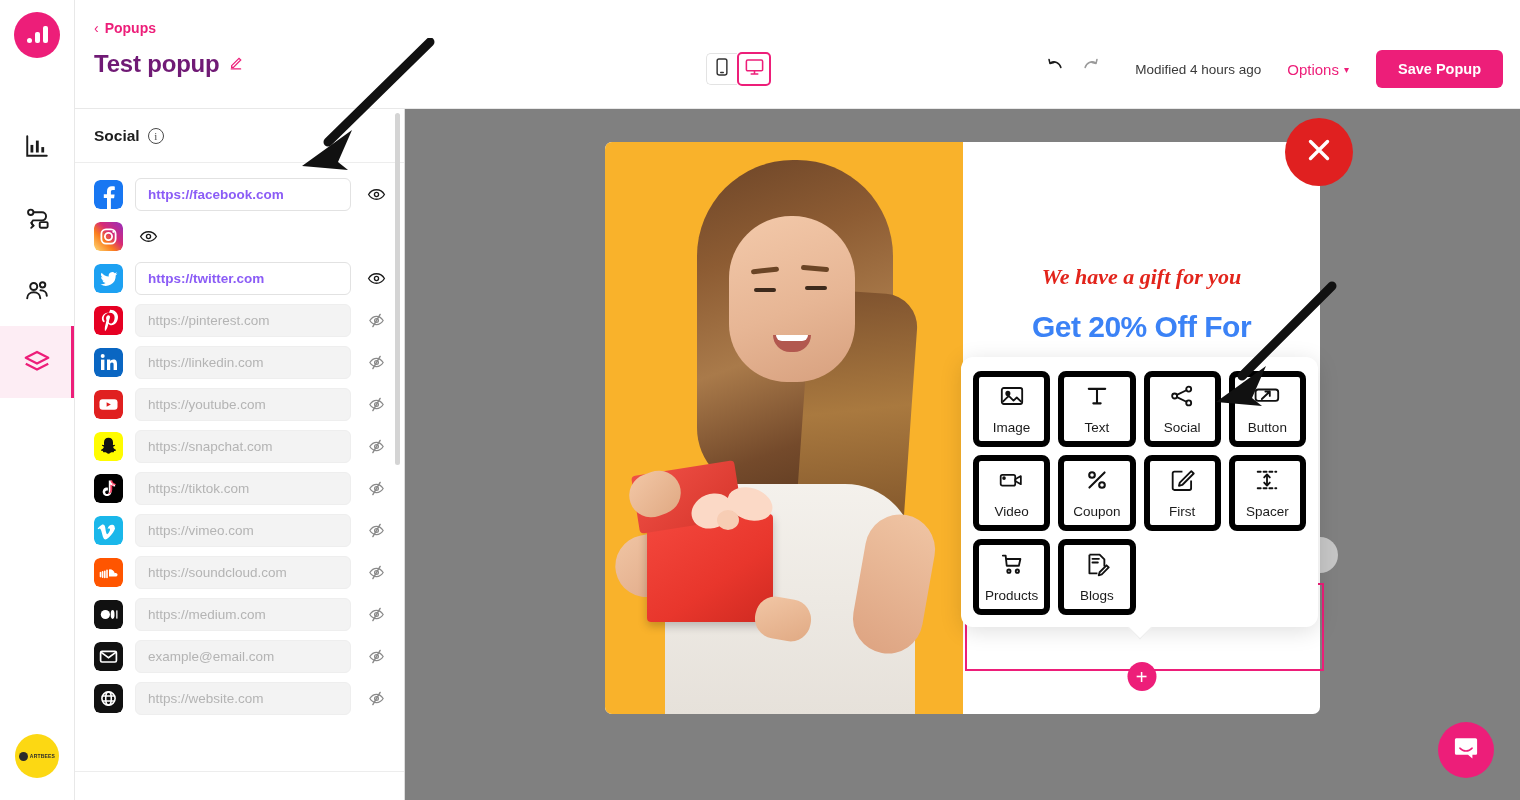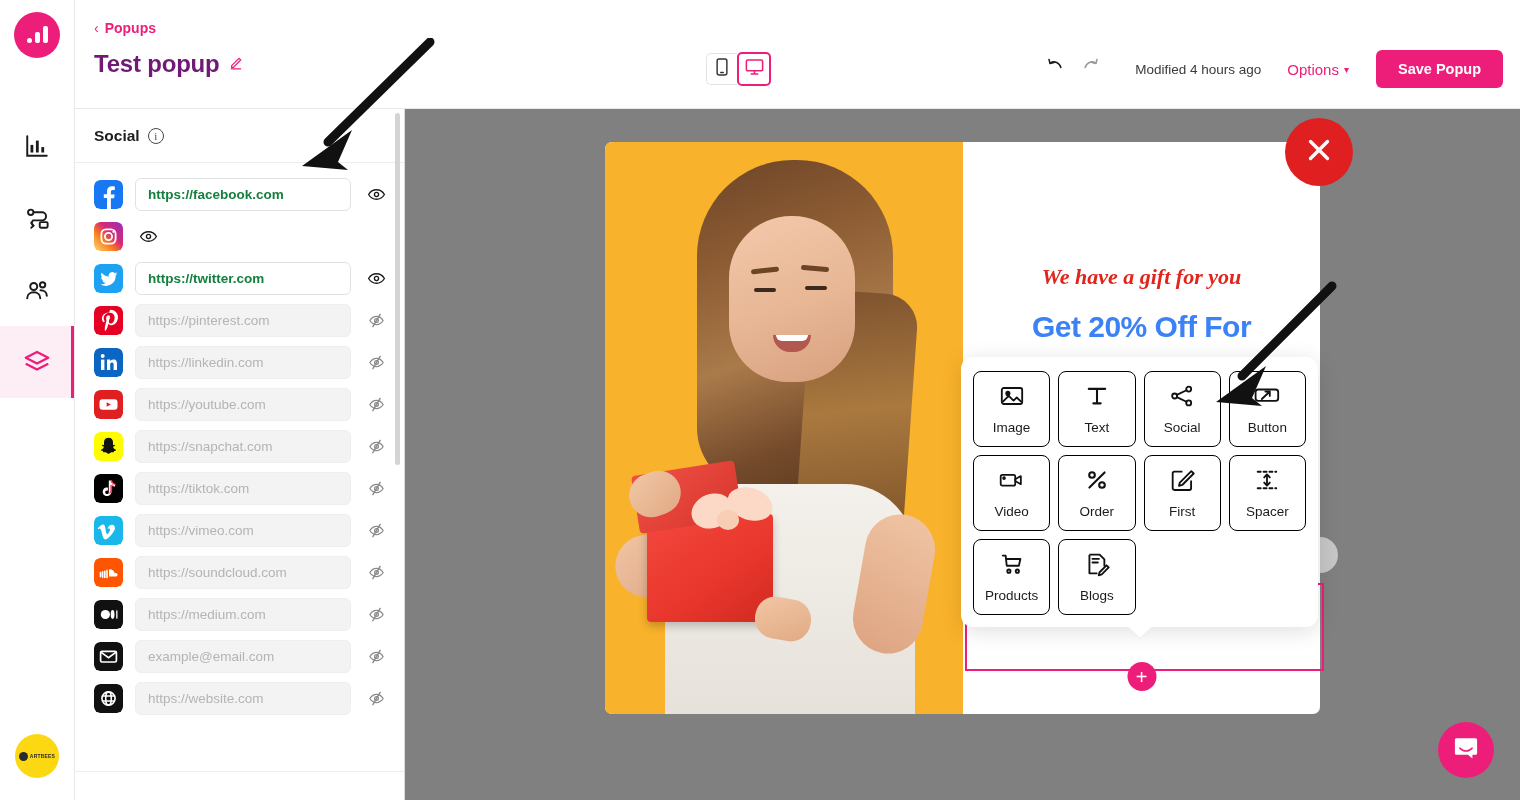--- a/index.html
+++ b/index.html
@@ -110,21 +110,21 @@
   .social-list { padding: 10px 0 0 0; position: relative; }
   .srow { display: flex; align-items: center; height: 42px; padding-left: 19px; }
   .sicon {
     width: 29px; height: 29px; border-radius: 6px; flex: none;
     display: flex; align-items: center; justify-content: center; color: #fff;
     font-weight: 700; font-size: 15px; overflow: hidden; position: relative;
   }
   .sinput {
     width: 216px; height: 33px; margin-left: 12px; border-radius: 6px;
     border: 1px solid #e2e2e2; background: #fff; padding: 0 12px;
-    font-size: 13.5px; color: #15803d; font-family: "Liberation Sans", sans-serif;
+    font-size: 13.5px; color: #8b5cf6; font-family: "Liberation Sans", sans-serif;
     font-weight: 700;
   }
   .sinput.empty { background: #f3f3f3; border-color: #eeeeee; font-weight: 400; }
   .sinput::placeholder { color: #b4b4b4; font-weight: 400; }
   .eye { width: 30px; margin-left: 10px; display: flex; align-items: center; justify-content: center; cursor: pointer; }
   .panel-divider { position:absolute; left:0; right:0; bottom:28px; height:1px; background:#ededed; }
   .pscroll {
     position: absolute; right: 4px; top: 4px; width: 5px; height: 352px;
     background: #d4d4d4; border-radius: 3px; cursor: pointer;
   }
@@ -223,21 +223,21 @@
   }
 
   
   .picker {
     position: absolute; left: 556px; top: 248px; width: 357px;
     background: #fff; border-radius: 12px; padding: 14px 12px 12px 12px;
     box-shadow: 0 4px 22px rgba(0,0,0,.13); z-index: 12;
   }
   .picker-grid { display: grid; grid-template-columns: repeat(4, 1fr); gap: 8px; }
   .pick-cell {
-    height: 76px; border: 1px solid #000000; border-radius: 8px; background: #fff;
+    height: 76px; border: 6px solid #000000; border-radius: 8px; background: #fff;
     display: flex; flex-direction: column; align-items: center; justify-content: center; gap: 7px;
     cursor: pointer;
   }
   .pick-cell .pl { font-size: 13.5px; color: #1b1b1b; }
   .pick-cell.blank { border: none; cursor: default; }
   .picker::after {
     content: ""; position: absolute; left: 50%; bottom: -9px; transform: translateX(-50%) rotate(45deg);
     width: 16px; height: 16px; background: #fff; border-right: 1px solid #ececec; border-bottom: 1px solid #ececec;
   }
 
@@ -702,21 +702,21 @@
                 <circle cx="5.8" cy="10.2" r=".9" fill="#111"></circle>
               </svg></span>
             <span class="pl">Video</span>
           </div>
           <div class="pick-cell">
             <span><svg width="26" height="26" viewBox="0 0 24 24" fill="none" stroke="#111" stroke-width="1.9" stroke-linecap="round">
                 <path d="M19 5 5 19"></path>
                 <circle cx="7.4" cy="7.4" r="2.6"></circle>
                 <circle cx="16.6" cy="16.6" r="2.6"></circle>
               </svg></span>
-            <span class="pl">Order</span>
+            <span class="pl">Coupon</span>
           </div>
           <div class="pick-cell">
             <span><svg width="26" height="26" viewBox="0 0 24 24" fill="none" stroke="#111" stroke-width="1.7" stroke-linejoin="round">
                 <path d="M20.4 12.4v7.2a1.6 1.6 0 0 1-1.6 1.6H5a1.6 1.6 0 0 1-1.6-1.6V5.8A1.6 1.6 0 0 1 5 4.2h7.4"></path>
                 <path d="M10 14.4 20.6 3.8l2.2 2.2L12.2 16.6l-3 .8z"></path>
               </svg></span>
             <span class="pl">First</span>
           </div>
           <div class="pick-cell">
             <span><svg width="26" height="26" viewBox="0 0 24 24" fill="none" stroke="#111" stroke-width="1.7" stroke-linecap="round">

